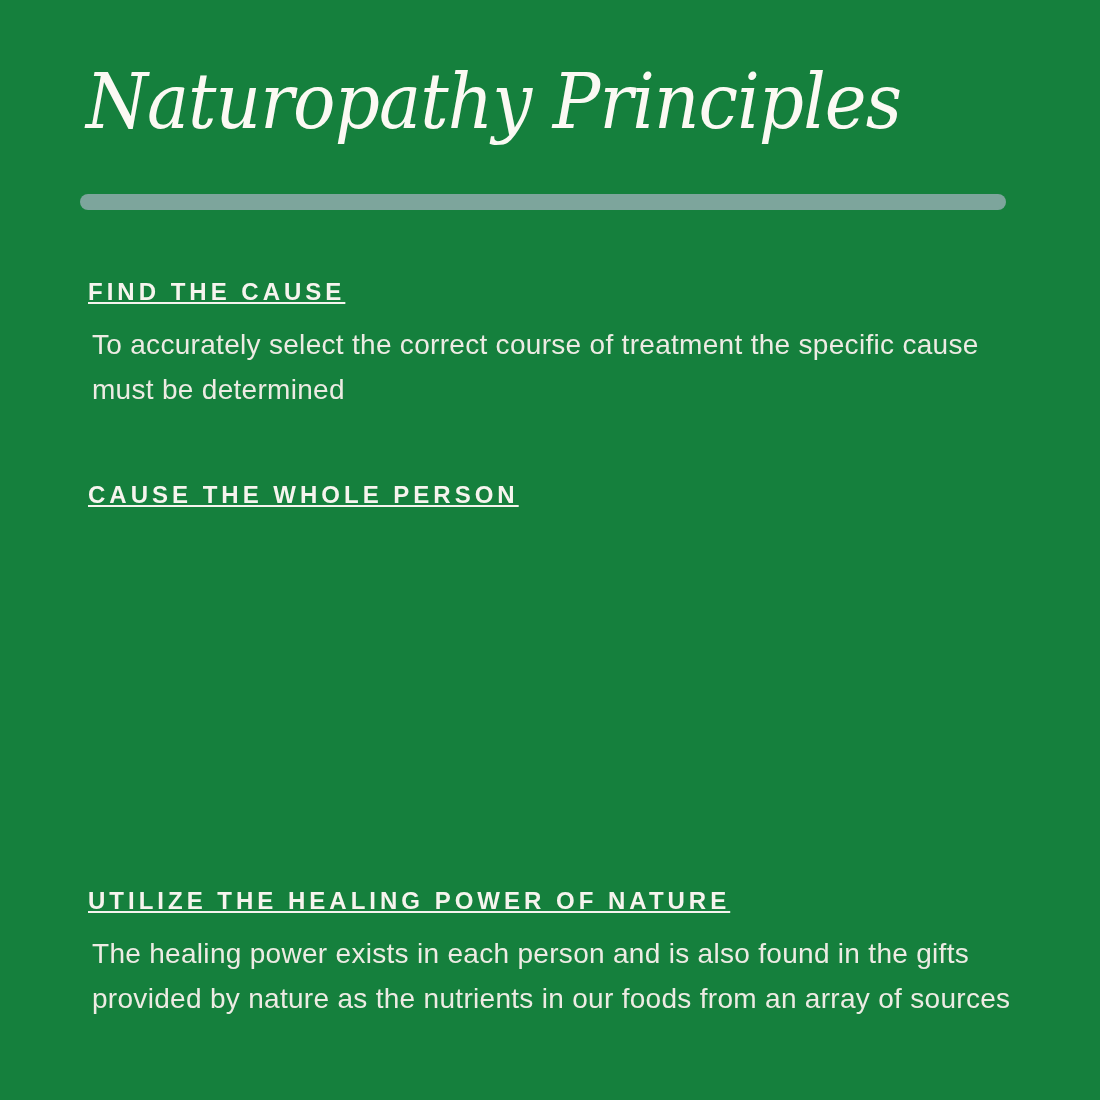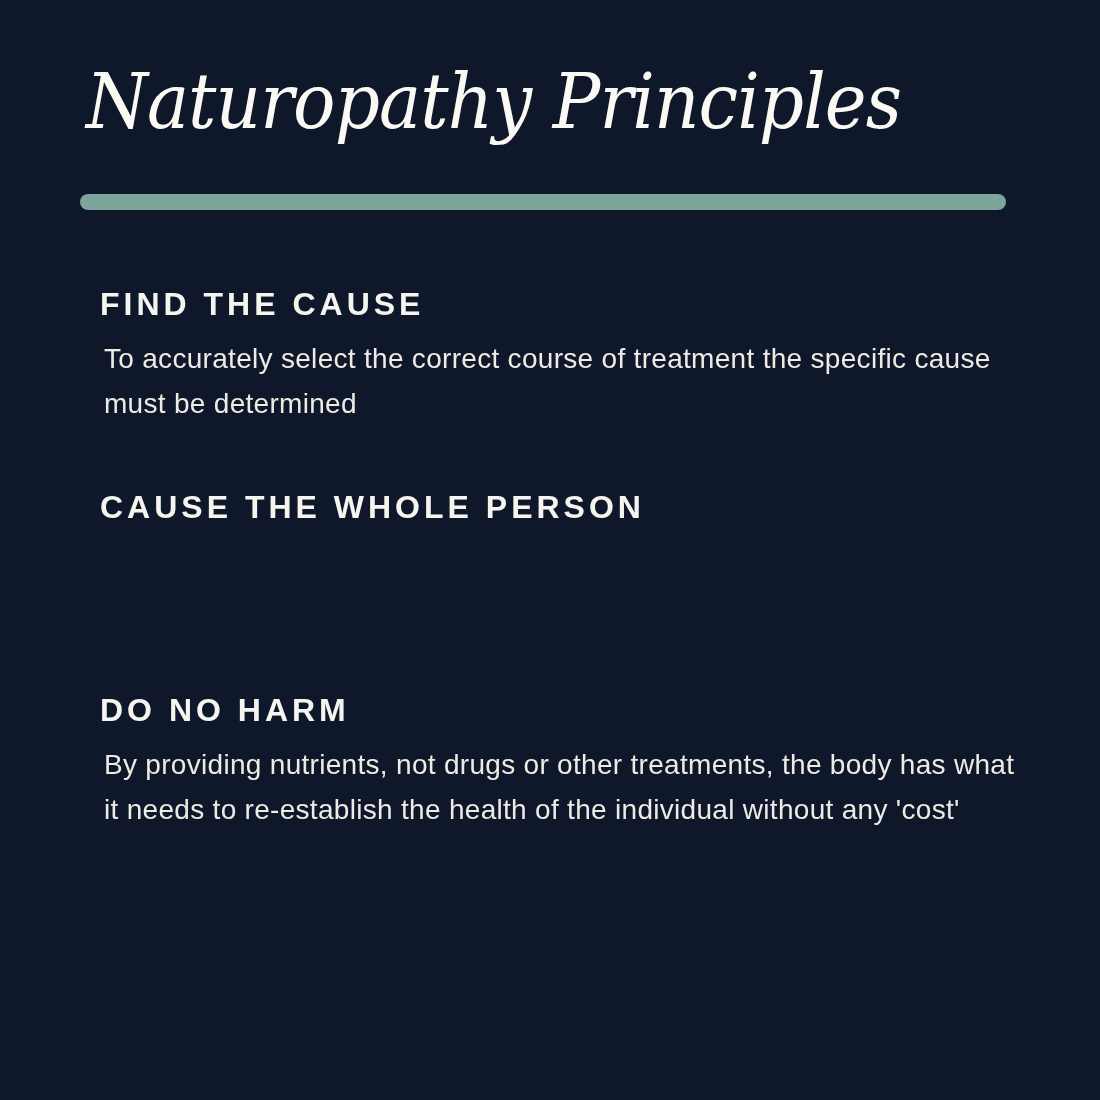--- a/index.html
+++ b/index.html
@@ -9,21 +9,21 @@
   body {
     width: 1100px;
     height: 1100px;
     overflow: hidden;
     font-family: "Liberation Sans", sans-serif;
   }
   .poster {
     position: relative;
     width: 1100px;
     height: 1100px;
-    background: #0f172a;
+    background: #15803d;
   }
   .title {
     position: absolute;
     left: 86px;
     top: 52px;
     margin: 0;
     font-family: "DejaVu Serif", "Liberation Serif", serif;
     font-style: italic;
     font-weight: 500;
     font-size: 76px;
@@ -42,29 +42,30 @@
     height: 16px;
     border-radius: 8px;
     background: #7DA59C;
   }
   .section {
     position: absolute;
     left: 88px;
     width: 960px;
   }
   .section-heading {
-    margin: 12px;
-    font-size: 32px;
+    margin: 0;
+    font-size: 24px;
     line-height: 40px;
     font-weight: bold;
     letter-spacing: 4px;
     color: #F6F4EE;
+    text-decoration: underline;
   }
   .section-body {
-    margin: 10px 0 0 16px;
+    margin: 10px 0 0 4px;
     font-size: 28px;
     line-height: 45px;
     font-weight: normal;
     letter-spacing: 0.3px;
     color: #EDEBE3;
     white-space: pre-line;
   }
   .s1 { top: 272px; }
   .s2 { top: 475px; }
   .s3 { top: 678px; }
@@ -82,20 +83,20 @@
   <section class="section s1">
     <h2 class="section-heading">FIND THE CAUSE</h2>
     <p class="section-body">To accurately select the correct course of treatment the specific cause
 must be determined</p>
   </section>
 
   <section class="section s2">
     <h2 class="section-heading">CAUSE THE WHOLE PERSON</h2>
   </section>
 
-  <section class="section s3">
-    <h2 class="section-heading">DO NO HARM</h2>
-    <p class="section-body">By providing nutrients, not drugs or other treatments, the body has what
-it needs to re-establish the health of the individual without any 'cost'</p>
+
+  <section class="section s4">
+    <h2 class="section-heading">UTILIZE THE HEALING POWER OF NATURE</h2>
+    <p class="section-body">The healing power exists in each person and is also found in the gifts
+provided by nature as the nutrients in our foods from an array of sources</p>
   </section>
-
 
 </div>
 
 </body></html>

